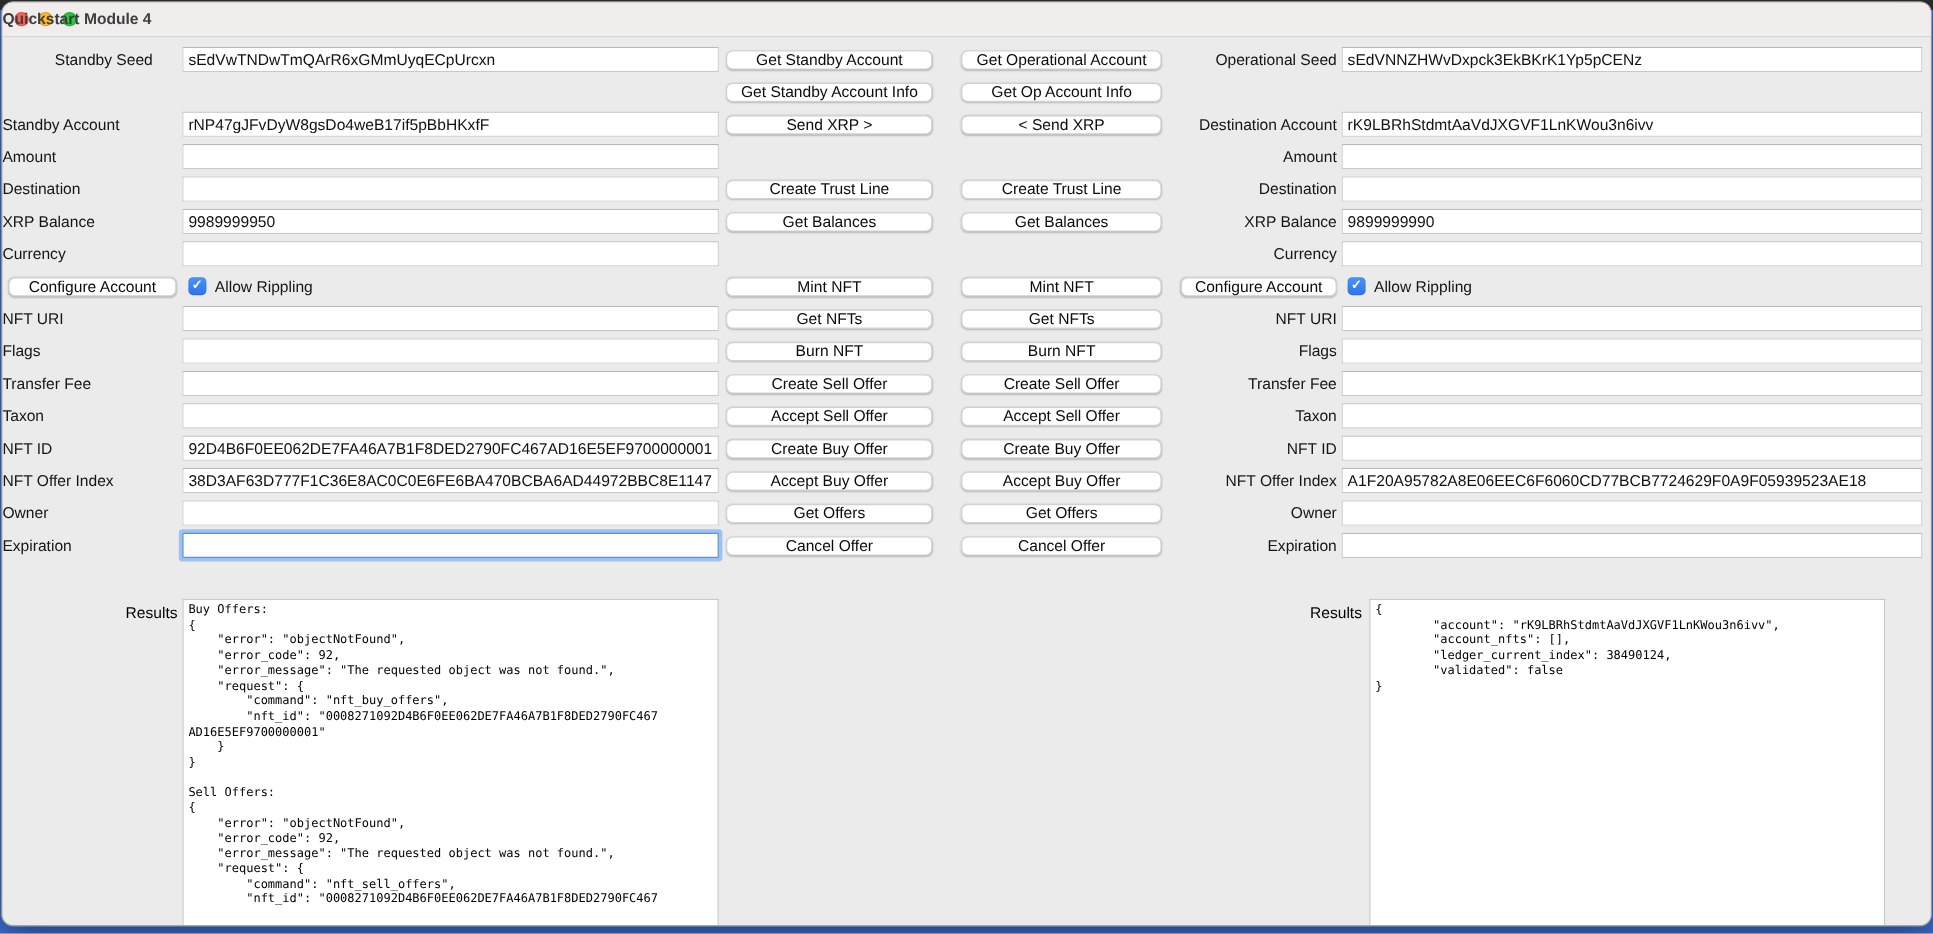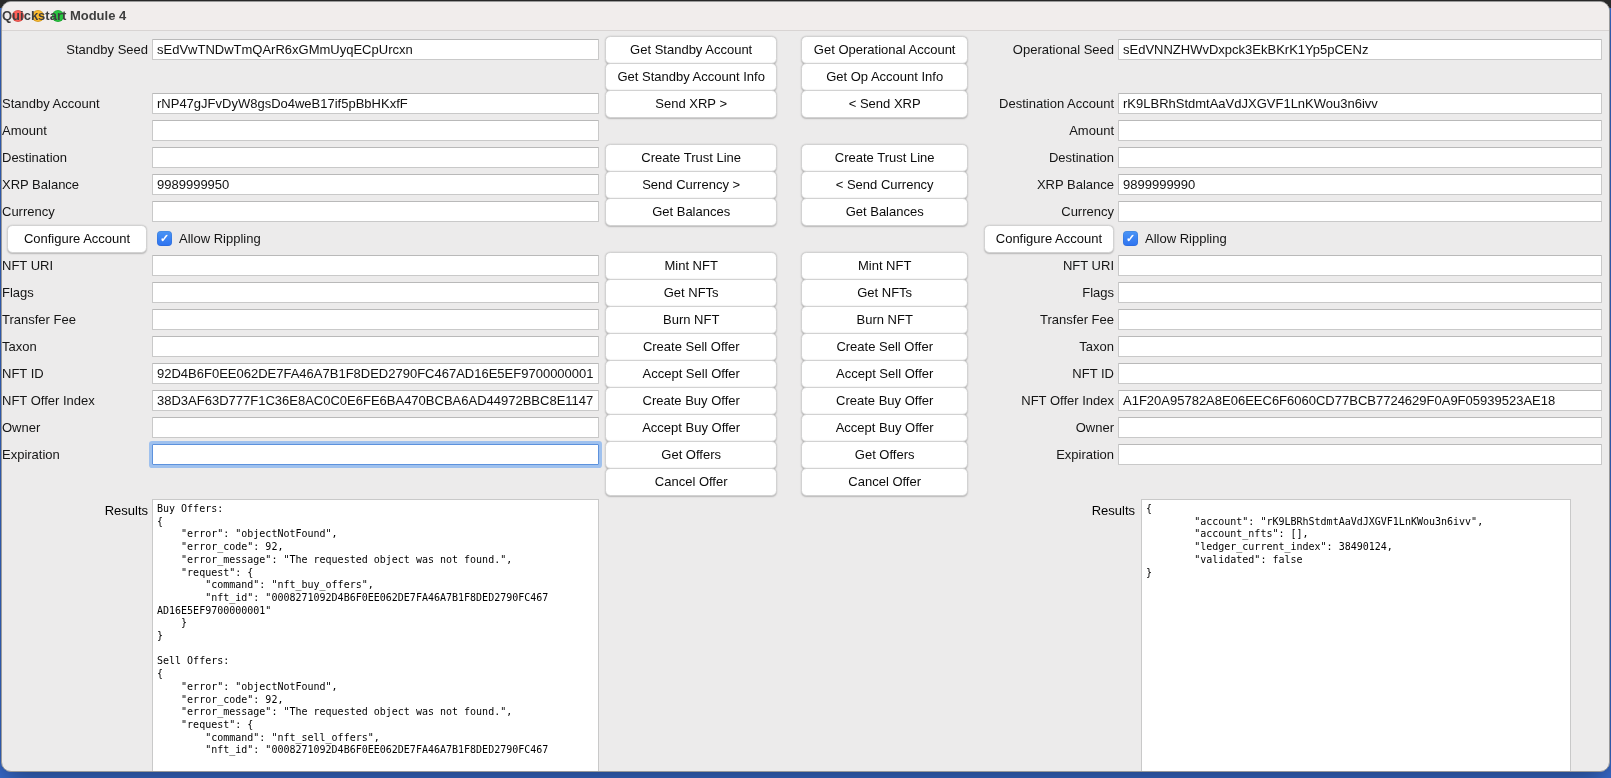--- a/index.html
+++ b/index.html
@@ -27,35 +27,35 @@
   .content{position:absolute;left:0;right:0;top:29px;bottom:0;}
 
   .panel{position:absolute;top:5px;}
   .panel-left{left:0;width:597px;}
   .panel-mid{left:603px;width:363px;}
   .panel-right{left:965px;right:7px;}
   .row{height:27px;display:flex;align-items:center;}
 
   .lbl{font-size:13px;color:#151515;white-space:nowrap;}
   .panel-left .lbl{width:146px;text-align:left;flex:0 0 146px;}
-  .panel-left .lbl.align-w{text-align:right;padding-left:23px;box-sizing:border-box;}
+  .panel-left .lbl.align-w{text-align:center;padding-left:23px;box-sizing:border-box;}
   .panel-right .lbl{width:147px;text-align:right;flex:0 0 147px;}
 
   .entry{
     flex:1;height:21px;margin-left:4px;background:#fff;
     border:1px solid #c9c9c9;border-top-color:#b9b9b9;border-radius:1px;
     font-family:"Liberation Sans",sans-serif;font-size:13px;color:#111;
     padding:0 4px;box-sizing:border-box;outline:none;min-width:0;
   }
   .entry.focused{
     border:1px solid #5d92dd;box-shadow:0 0 0 3px #9fc1ee;
   }
 
   .btn{
-    height:28px;background:#fff;border:1px solid #d2d2d2;border-radius:5.5px;
+    height:16px;background:#fff;border:1px solid #d2d2d2;border-radius:5.5px;
     font-family:"Liberation Sans",sans-serif;font-size:13px;color:#0b0b0b;
     box-shadow:0 0.5px 1.5px rgba(0,0,0,.22);cursor:default;
     display:flex;align-items:center;justify-content:center;box-sizing:border-box;
   }
   .panel-mid .btn.c1{width:181px;margin-right:7px;}
   .panel-mid .btn.c2{width:175px;margin-left:17px;}
   .cfgbtn{padding:0 11px;margin-left:auto;}
   .panel-left .cfgbtn{margin-left:5px;margin-right:0;min-width:140px;}
   .panel-right .cfgbtn{margin-left:auto;flex:0 0 auto;}
   .panel-right .cfgcell{width:147px;flex:0 0 147px;display:flex;justify-content:flex-end;}
@@ -174,24 +174,20 @@
           <button class="btn c2">Get Op Account Info</button>
         </div>
       <div class="row">
           <button class="btn c1">Send XRP &gt;</button>
           <button class="btn c2">&lt; Send XRP</button>
         </div>
       <div class="row"></div>
       <div class="row">
           <button class="btn c1">Create Trust Line</button>
           <button class="btn c2">Create Trust Line</button>
-        </div>
-      <div class="row">
-          <button class="btn c1">Send Currency &gt;</button>
-          <button class="btn c2">&lt; Send Currency</button>
         </div>
       <div class="row">
           <button class="btn c1">Get Balances</button>
           <button class="btn c2">Get Balances</button>
         </div>
       <div class="row"></div>
       <div class="row">
           <button class="btn c1">Mint NFT</button>
           <button class="btn c2">Mint NFT</button>
         </div>

